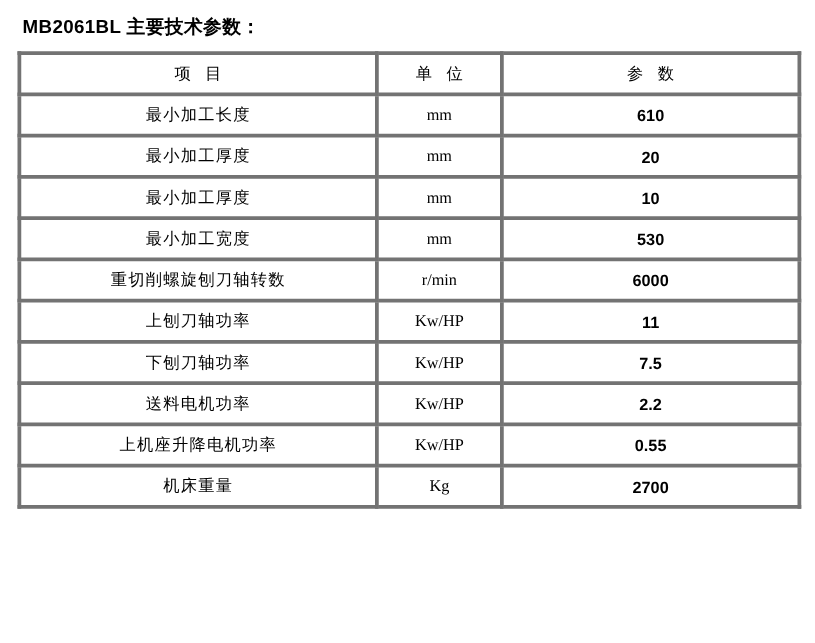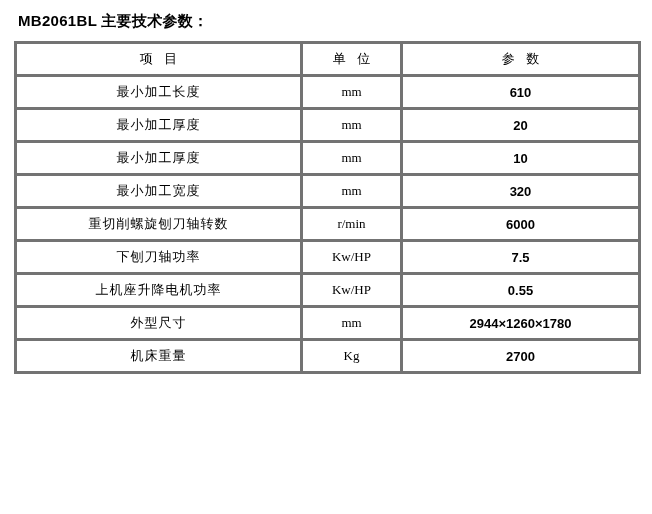--- a/index.html
+++ b/index.html
@@ -93,41 +93,46 @@
         <td class="value-cell">20</td>
       </tr>
       <tr>
         <td class="item-cell">最小加工厚度</td>
         <td class="unit-cell">mm</td>
         <td class="value-cell">10</td>
       </tr>
       <tr>
         <td class="item-cell">最小加工宽度</td>
         <td class="unit-cell">mm</td>
-        <td class="value-cell">320</td>
+        <td class="value-cell">530</td>
       </tr>
       <tr>
         <td class="item-cell">重切削螺旋刨刀轴转数</td>
         <td class="unit-cell">r/min</td>
         <td class="value-cell">6000</td>
       </tr>
       <tr>
+        <td class="item-cell">上刨刀轴功率</td>
+        <td class="unit-cell">Kw/HP</td>
+        <td class="value-cell">11</td>
+      </tr>
+      <tr>
         <td class="item-cell">下刨刀轴功率</td>
         <td class="unit-cell">Kw/HP</td>
         <td class="value-cell">7.5</td>
       </tr>
       <tr>
+        <td class="item-cell">送料电机功率</td>
+        <td class="unit-cell">Kw/HP</td>
+        <td class="value-cell">2.2</td>
+      </tr>
+      <tr>
         <td class="item-cell">上机座升降电机功率</td>
         <td class="unit-cell">Kw/HP</td>
         <td class="value-cell">0.55</td>
-      </tr>
-      <tr>
-        <td class="item-cell">外型尺寸</td>
-        <td class="unit-cell">mm</td>
-        <td class="value-cell">2944×1260×1780</td>
       </tr>
       <tr>
         <td class="item-cell">机床重量</td>
         <td class="unit-cell">Kg</td>
         <td class="value-cell">2700</td>
       </tr>
     </tbody>
   </table>
 
 </div>

